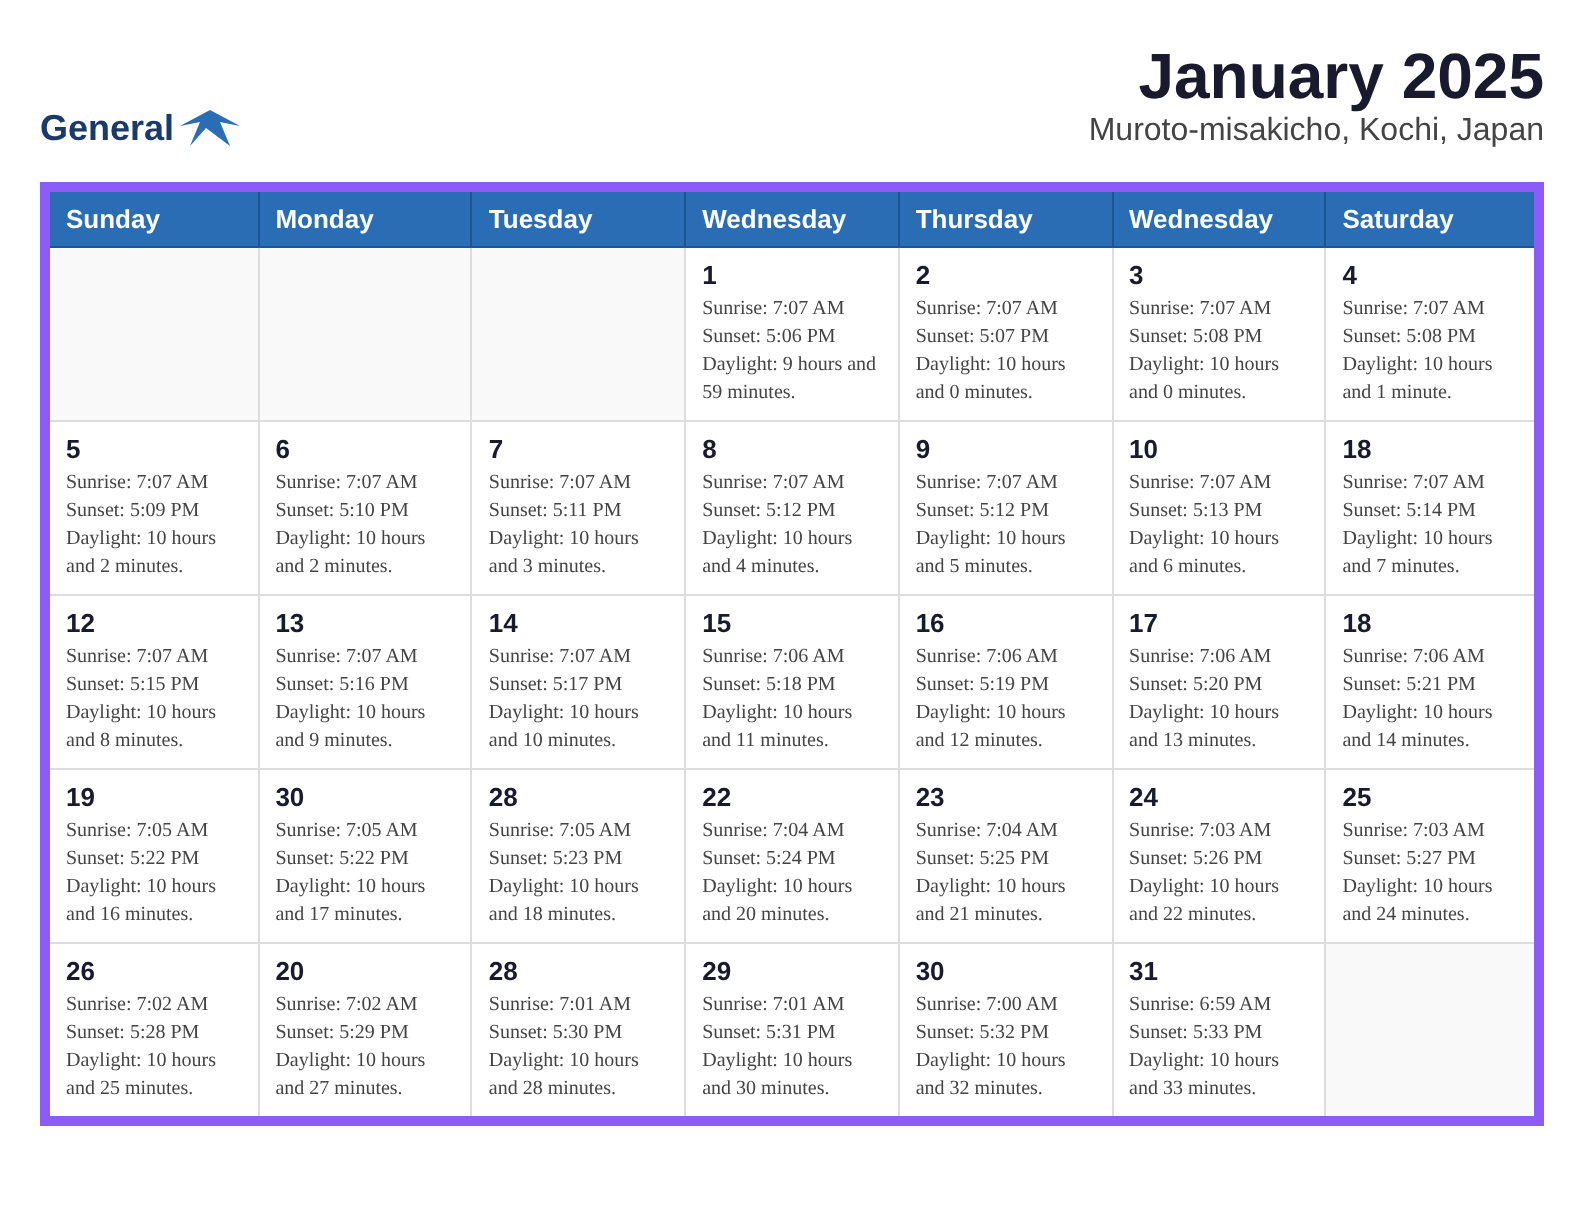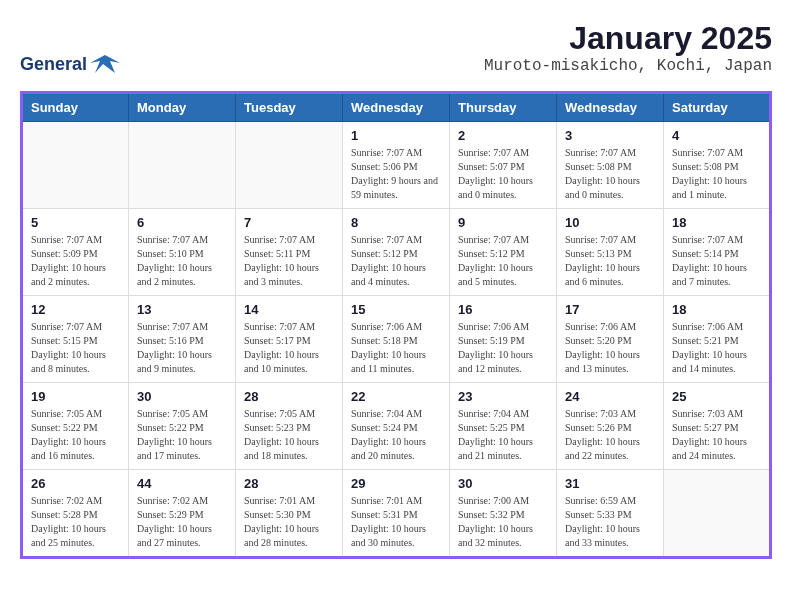--- a/index.html
+++ b/index.html
@@ -25,26 +25,25 @@
     }
     .title-block h1 {
       font-size: 32px;
       font-weight: bold;
       color: #1a1a2e;
     }
     .title-block h2 {
       font-size: 16px;
       font-weight: normal;
       color: #444;
-      font-family: Liberation Mono, monospace;
     }
     .calendar {
       width: 100%;
       border-collapse: collapse;
-      border: 3px solid #8b5cf6;
+      border: 5px solid #8b5cf6;
     }
     .calendar th {
       background-color: #2a6db5;
       color: #fff;
       padding: 6px 8px;
       text-align: left;
       font-size: 13px;
       font-weight: bold;
       border: 1px solid #1e5490;
     }
@@ -218,21 +217,21 @@
           <span class="day-num">25</span>
           <div class="day-info">Sunrise: 7:03 AM<br>Sunset: 5:27 PM<br>Daylight: 10 hours and 24 minutes.</div>
         </td>
       </tr>
       <tr>
         <td>
           <span class="day-num">26</span>
           <div class="day-info">Sunrise: 7:02 AM<br>Sunset: 5:28 PM<br>Daylight: 10 hours and 25 minutes.</div>
         </td>
         <td>
-          <span class="day-num">44</span>
+          <span class="day-num">20</span>
           <div class="day-info">Sunrise: 7:02 AM<br>Sunset: 5:29 PM<br>Daylight: 10 hours and 27 minutes.</div>
         </td>
         <td>
           <span class="day-num">28</span>
           <div class="day-info">Sunrise: 7:01 AM<br>Sunset: 5:30 PM<br>Daylight: 10 hours and 28 minutes.</div>
         </td>
         <td>
           <span class="day-num">29</span>
           <div class="day-info">Sunrise: 7:01 AM<br>Sunset: 5:31 PM<br>Daylight: 10 hours and 30 minutes.</div>
         </td>

